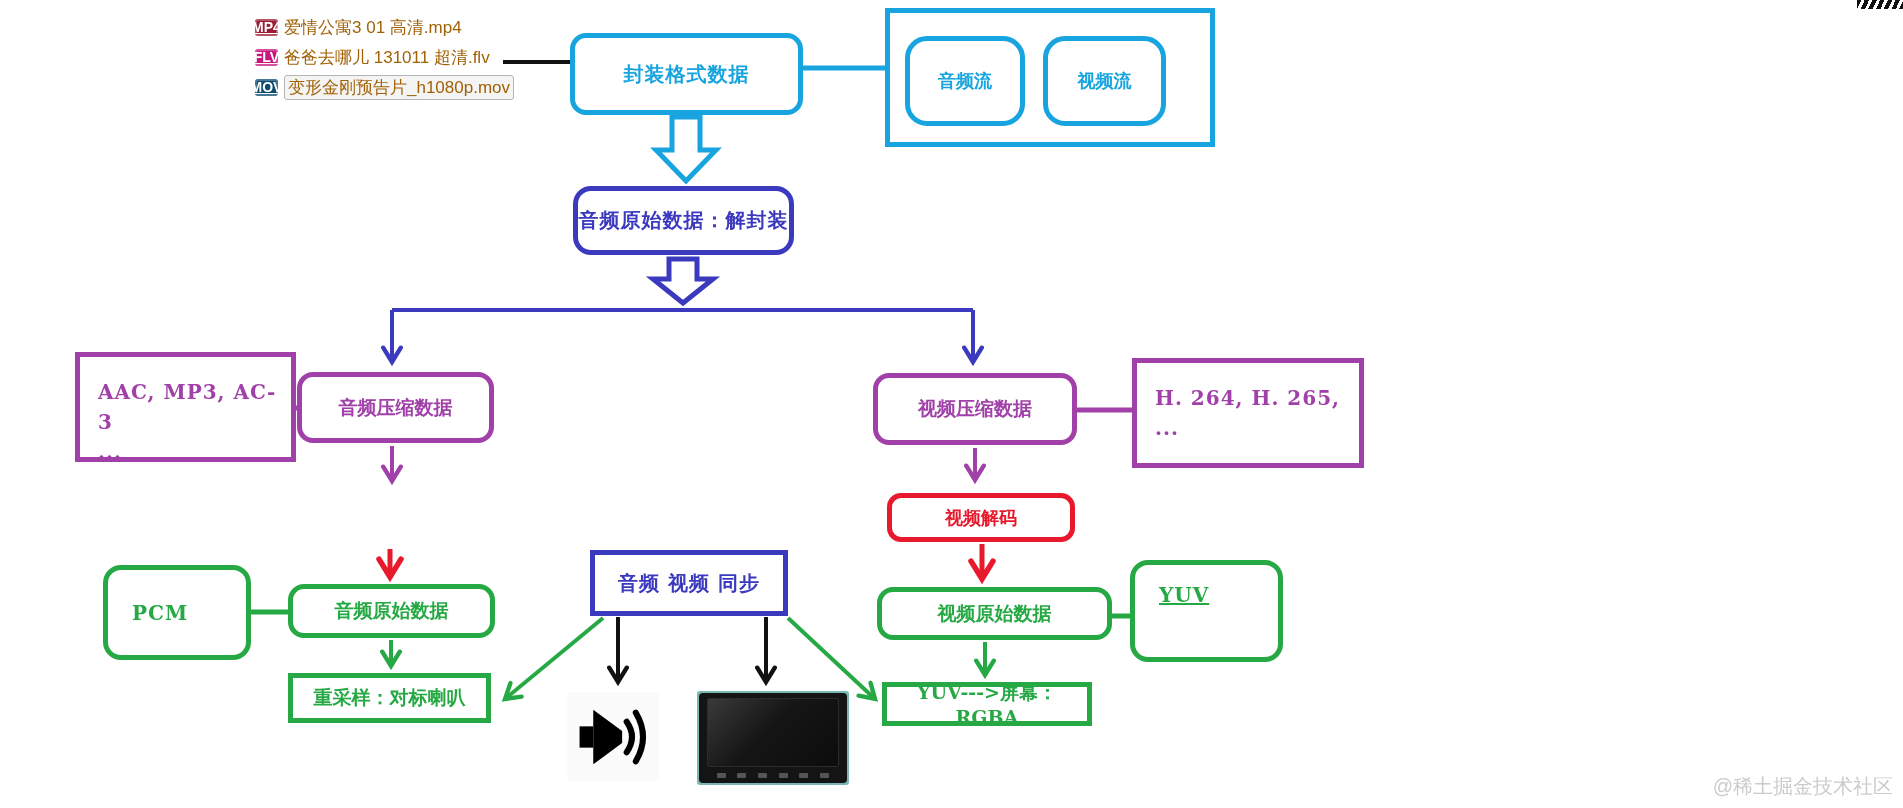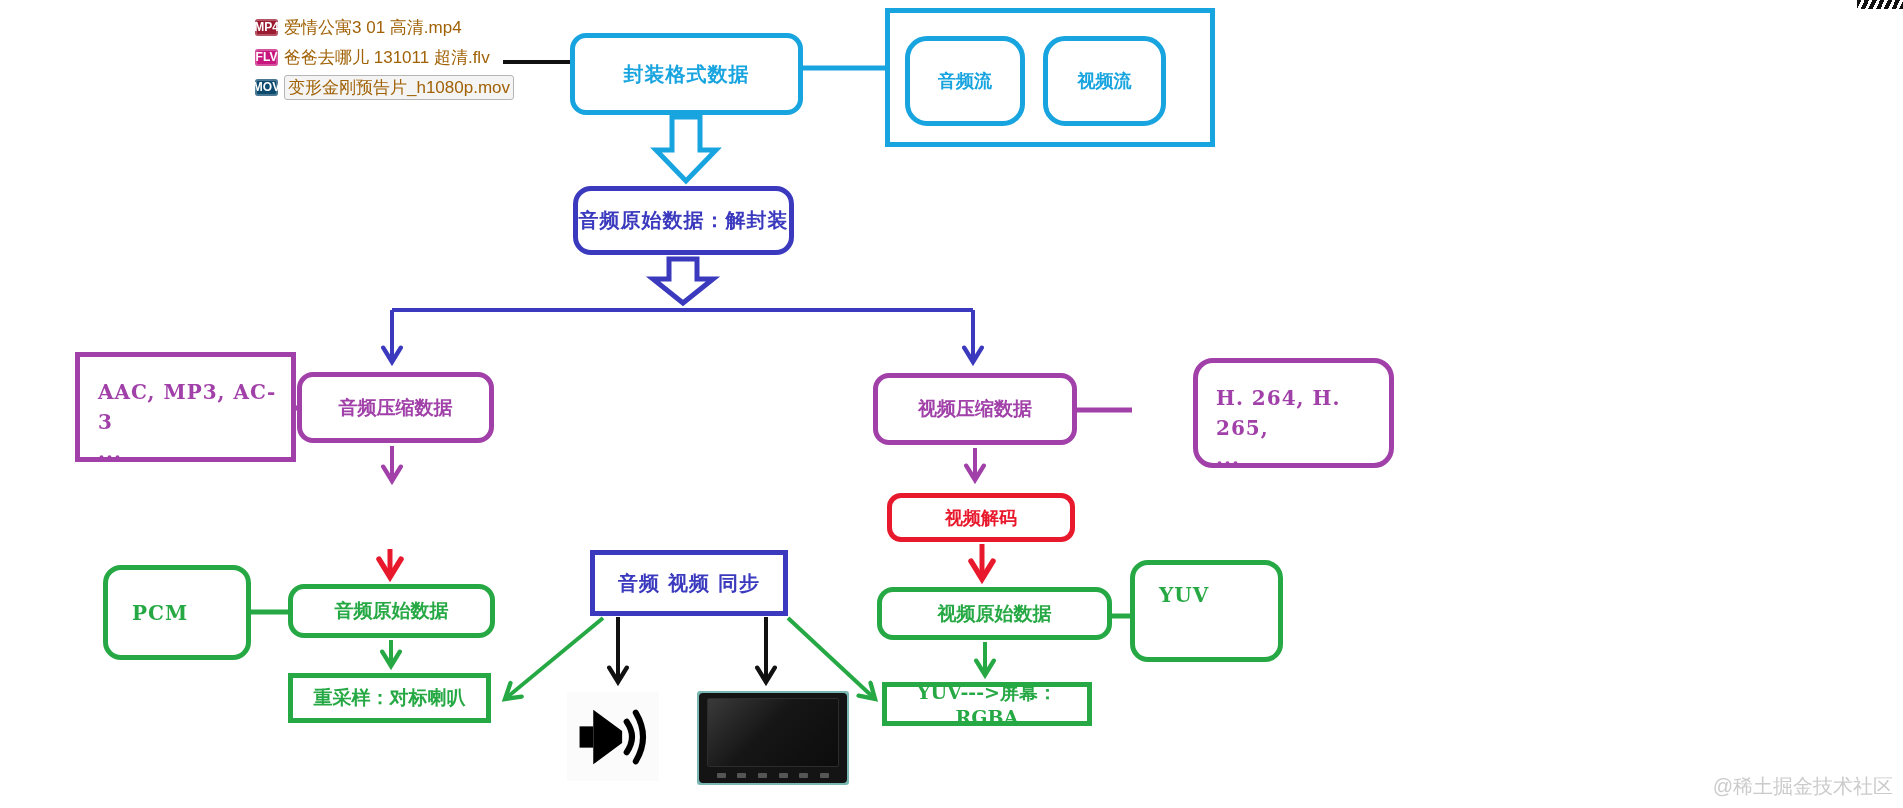--- a/index.html
+++ b/index.html
@@ -13,28 +13,28 @@
   .cyan   {border:5px solid #18A4DF;color:#18A4DF;}
   .blue   {border:5px solid #3B3ABF;color:#3B3ABF;}
   .purple {border:5px solid #A040A8;color:#A040A8;}
   .red    {border:5px solid #E8192C;color:#E8192C;}
   .green  {border:5px solid #26A944;color:#26A944;}
   .r16{border-radius:16px;} .r20{border-radius:22px;} .r14{border-radius:14px;} .r18{border-radius:18px;}
   .fs20{font-size:20px;letter-spacing:1px;} .fs19{font-size:19px;} .fs18{font-size:18px;}
   .two-line{flex-direction:column;align-items:flex-start;justify-content:flex-start;
             padding:20px 0 0 18px;line-height:30px;text-align:left;}
   .pad-left{justify-content:flex-start;padding-left:24px;}
-  .top-left{align-items:flex-start;justify-content:flex-start;padding:18px 0 0 24px;}
+  .top-left{align-items:flex-start;justify-content:flex-start;padding:18px 0 0 24px;text-decoration:underline;}
 
   
   .file-list{position:absolute;left:255px;top:12px;}
   .file-row{display:flex;align-items:center;gap:6px;height:30px;}
-  .fbadge{width:23px;height:17px;border-radius:3px;color:#fff;font-size:12px;font-weight:bold;
+  .fbadge{width:23px;height:17px;border-radius:3px;color:#fff;font-size:14px;font-weight:bold;
           display:flex;align-items:center;justify-content:center;
-          font-family:"Liberation Sans",sans-serif;box-shadow:inset 0 0 0 2px rgba(255,255,255,.25);}
+          font-family:"Liberation Sans",sans-serif;box-shadow:inset 0 0 0 2px rgba(255,255,255,.25);text-decoration:underline;}
   .b-mp4{background:#9B1B30;} .b-flv{background:#C7177E;} .b-mov{background:#0c4a6e;}
   .fname{font-size:17px;color:#a16207;font-family:"Liberation Sans",sans-serif;}
   .fname.selected{border:1px solid #b5b5b5;border-radius:3px;background:#f4f4f4;padding:0 3px;}
 
   
   .speaker-wrap{position:absolute;left:567px;top:692px;width:92px;height:89px;background:#fbfbfb;
                 display:flex;align-items:center;justify-content:center;}
   
   .screen-device{position:absolute;left:697px;top:691px;width:152px;height:94px;background:#79b7b2;
                  border-radius:3px;padding:2px;box-sizing:border-box;}
@@ -130,21 +130,21 @@
   <div class="box cyan r20 fs18" style="left:1043px;top:36px;width:123px;height:90px;">视频流</div>
 
   <div class="box blue r18 fs20" style="left:573px;top:186px;width:221px;height:69px;">音频原始数据：解封装</div>
 
   <div class="box purple two-line fs20" style="left:75px;top:352px;width:221px;height:110px;">
     <span>AAC, MP3, AC-3</span>
     <span>...</span>
   </div>
   <div class="box purple r16 fs19" style="left:297px;top:372px;width:197px;height:71px;">音频压缩数据</div>
   <div class="box purple r16 fs19" style="left:873px;top:373px;width:204px;height:72px;">视频压缩数据</div>
-  <div class="box purple two-line fs20" style="left:1193px;top:358px;width:201px;height:110px;border-radius:20px;">
+  <div class="box purple two-line fs20" style="left:1132px;top:358px;width:232px;height:110px;">
     <span>H. 264, H. 265,</span>
     <span>...</span>
   </div>
 
   <div class="box red r14 fs18" style="left:887px;top:493px;width:188px;height:49px;">视频解码</div>
 
   <div class="box green r18 fs20 pad-left" style="left:103px;top:565px;width:148px;height:95px;">PCM</div>
   <div class="box green r16 fs19" style="left:288px;top:584px;width:207px;height:54px;">音频原始数据</div>
   <div class="box green r16 fs19" style="left:877px;top:587px;width:235px;height:53px;">视频原始数据</div>
   <div class="box green r18 fs20 top-left" style="left:1130px;top:560px;width:153px;height:102px;">YUV</div>

